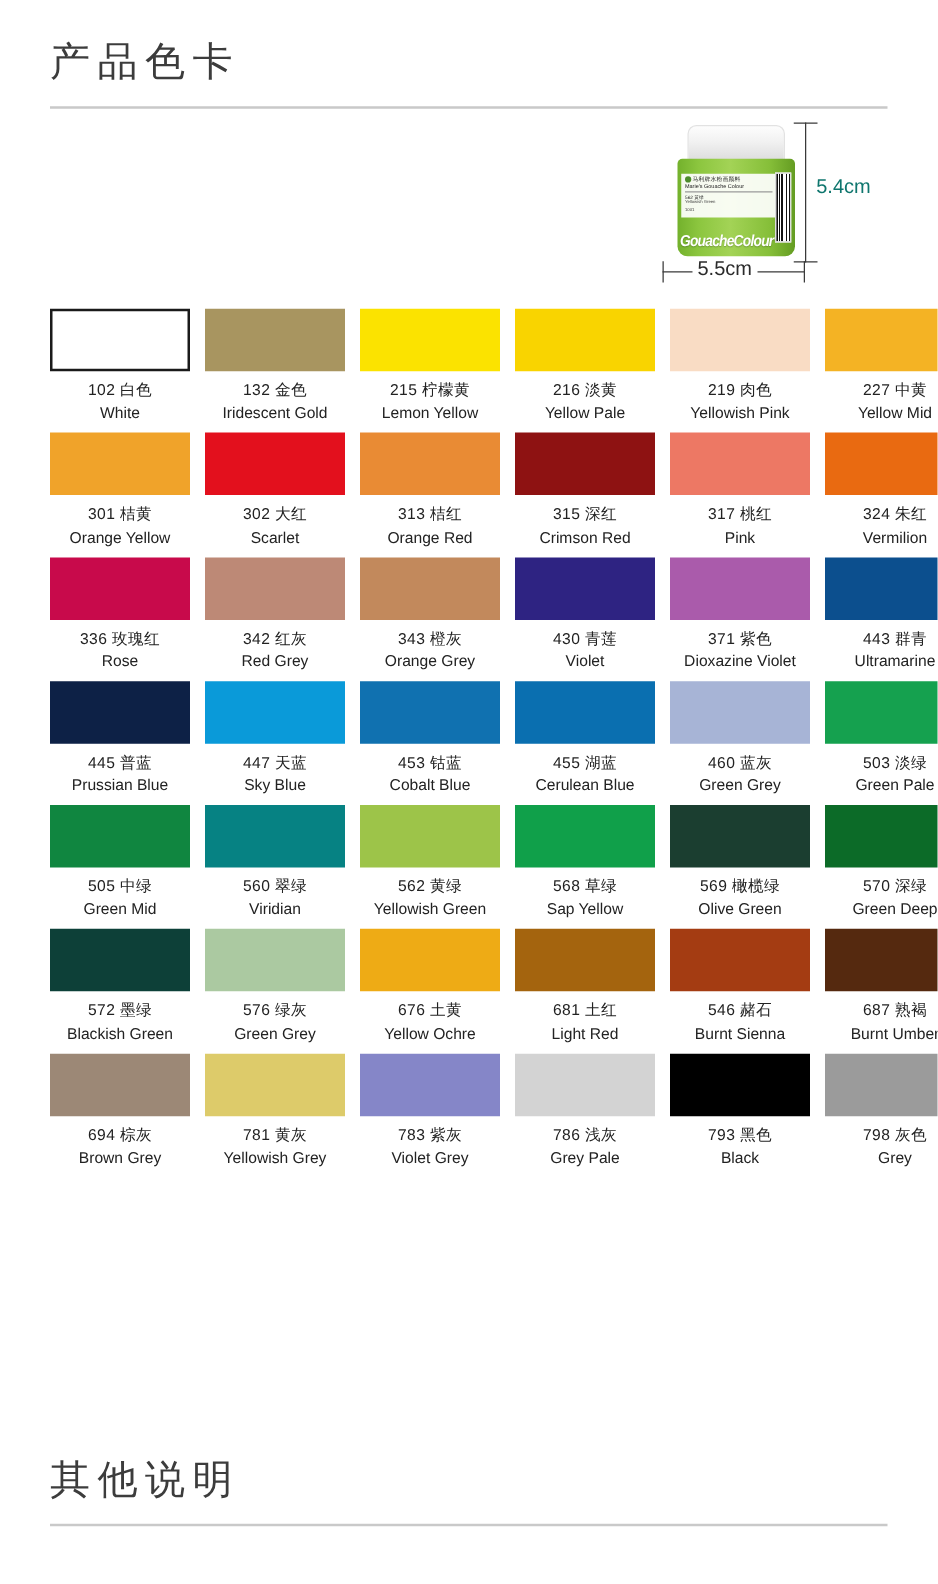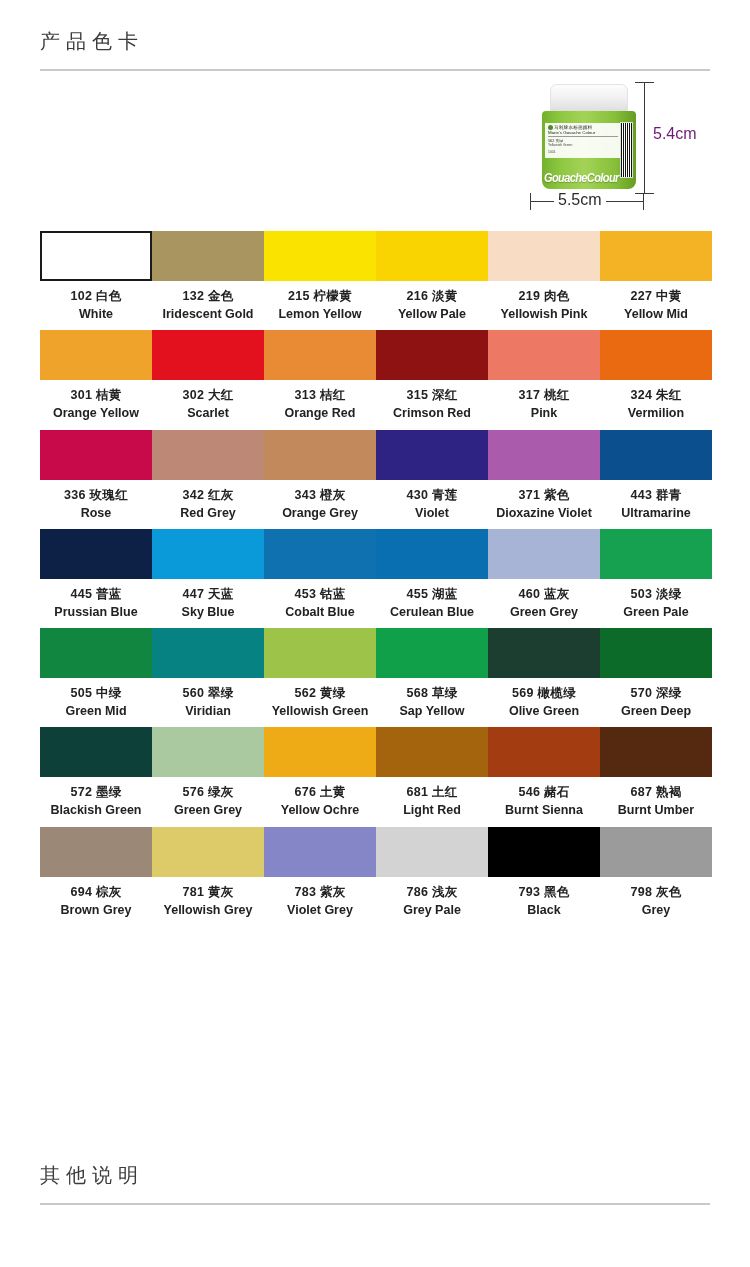--- a/index.html
+++ b/index.html
@@ -16,21 +16,21 @@
     color: #333333;
     position: relative;
     overflow: hidden;
   }
 
   
   .section-head {
     padding: 0 40px;
   }
   .section-title {
-    font-size: 20px;
+    font-size: 32px;
     font-weight: 400;
     letter-spacing: 6px;
     color: #3c3c3c;
     margin: 0;
     padding-top: 22px;
     padding-bottom: 10px;
     line-height: 1.35;
   }
   .section-rule {
     height: 2px;
@@ -170,21 +170,21 @@
     height: 1px;
     background: #3a3a3a;
   }
   .dim-v::before { top: 0; }
   .dim-v::after { bottom: 0; }
   .dim-v-label {
     position: absolute;
     left: 133px;
     top: 46px;
     font-size: 16px;
-    color: #701a75;
+    color: #0f766e;
     white-space: nowrap;
   }
   .dim-h {
     position: absolute;
     left: 10px;
     top: 122px;
     width: 114px;
     height: 1px;
     background: #3a3a3a;
   }
@@ -209,23 +209,22 @@
     white-space: nowrap;
   }
 
   
   .swatch-grid {
     padding: 0 40px;
     margin-top: 2px;
   }
   .swatch-row {
     display: flex;
-    gap: 0;
+    gap: 12px;
     margin-bottom: 7px;
-    font-weight: bold;
   }
   .swatch-cell {
     width: 112px;
     margin-right: 0;
     flex: 0 0 112px;
     text-align: center;
   }
   .swatch-row .swatch-cell + .swatch-cell { margin-left: 0; }
   .swatch-chip {
     width: 112px;

